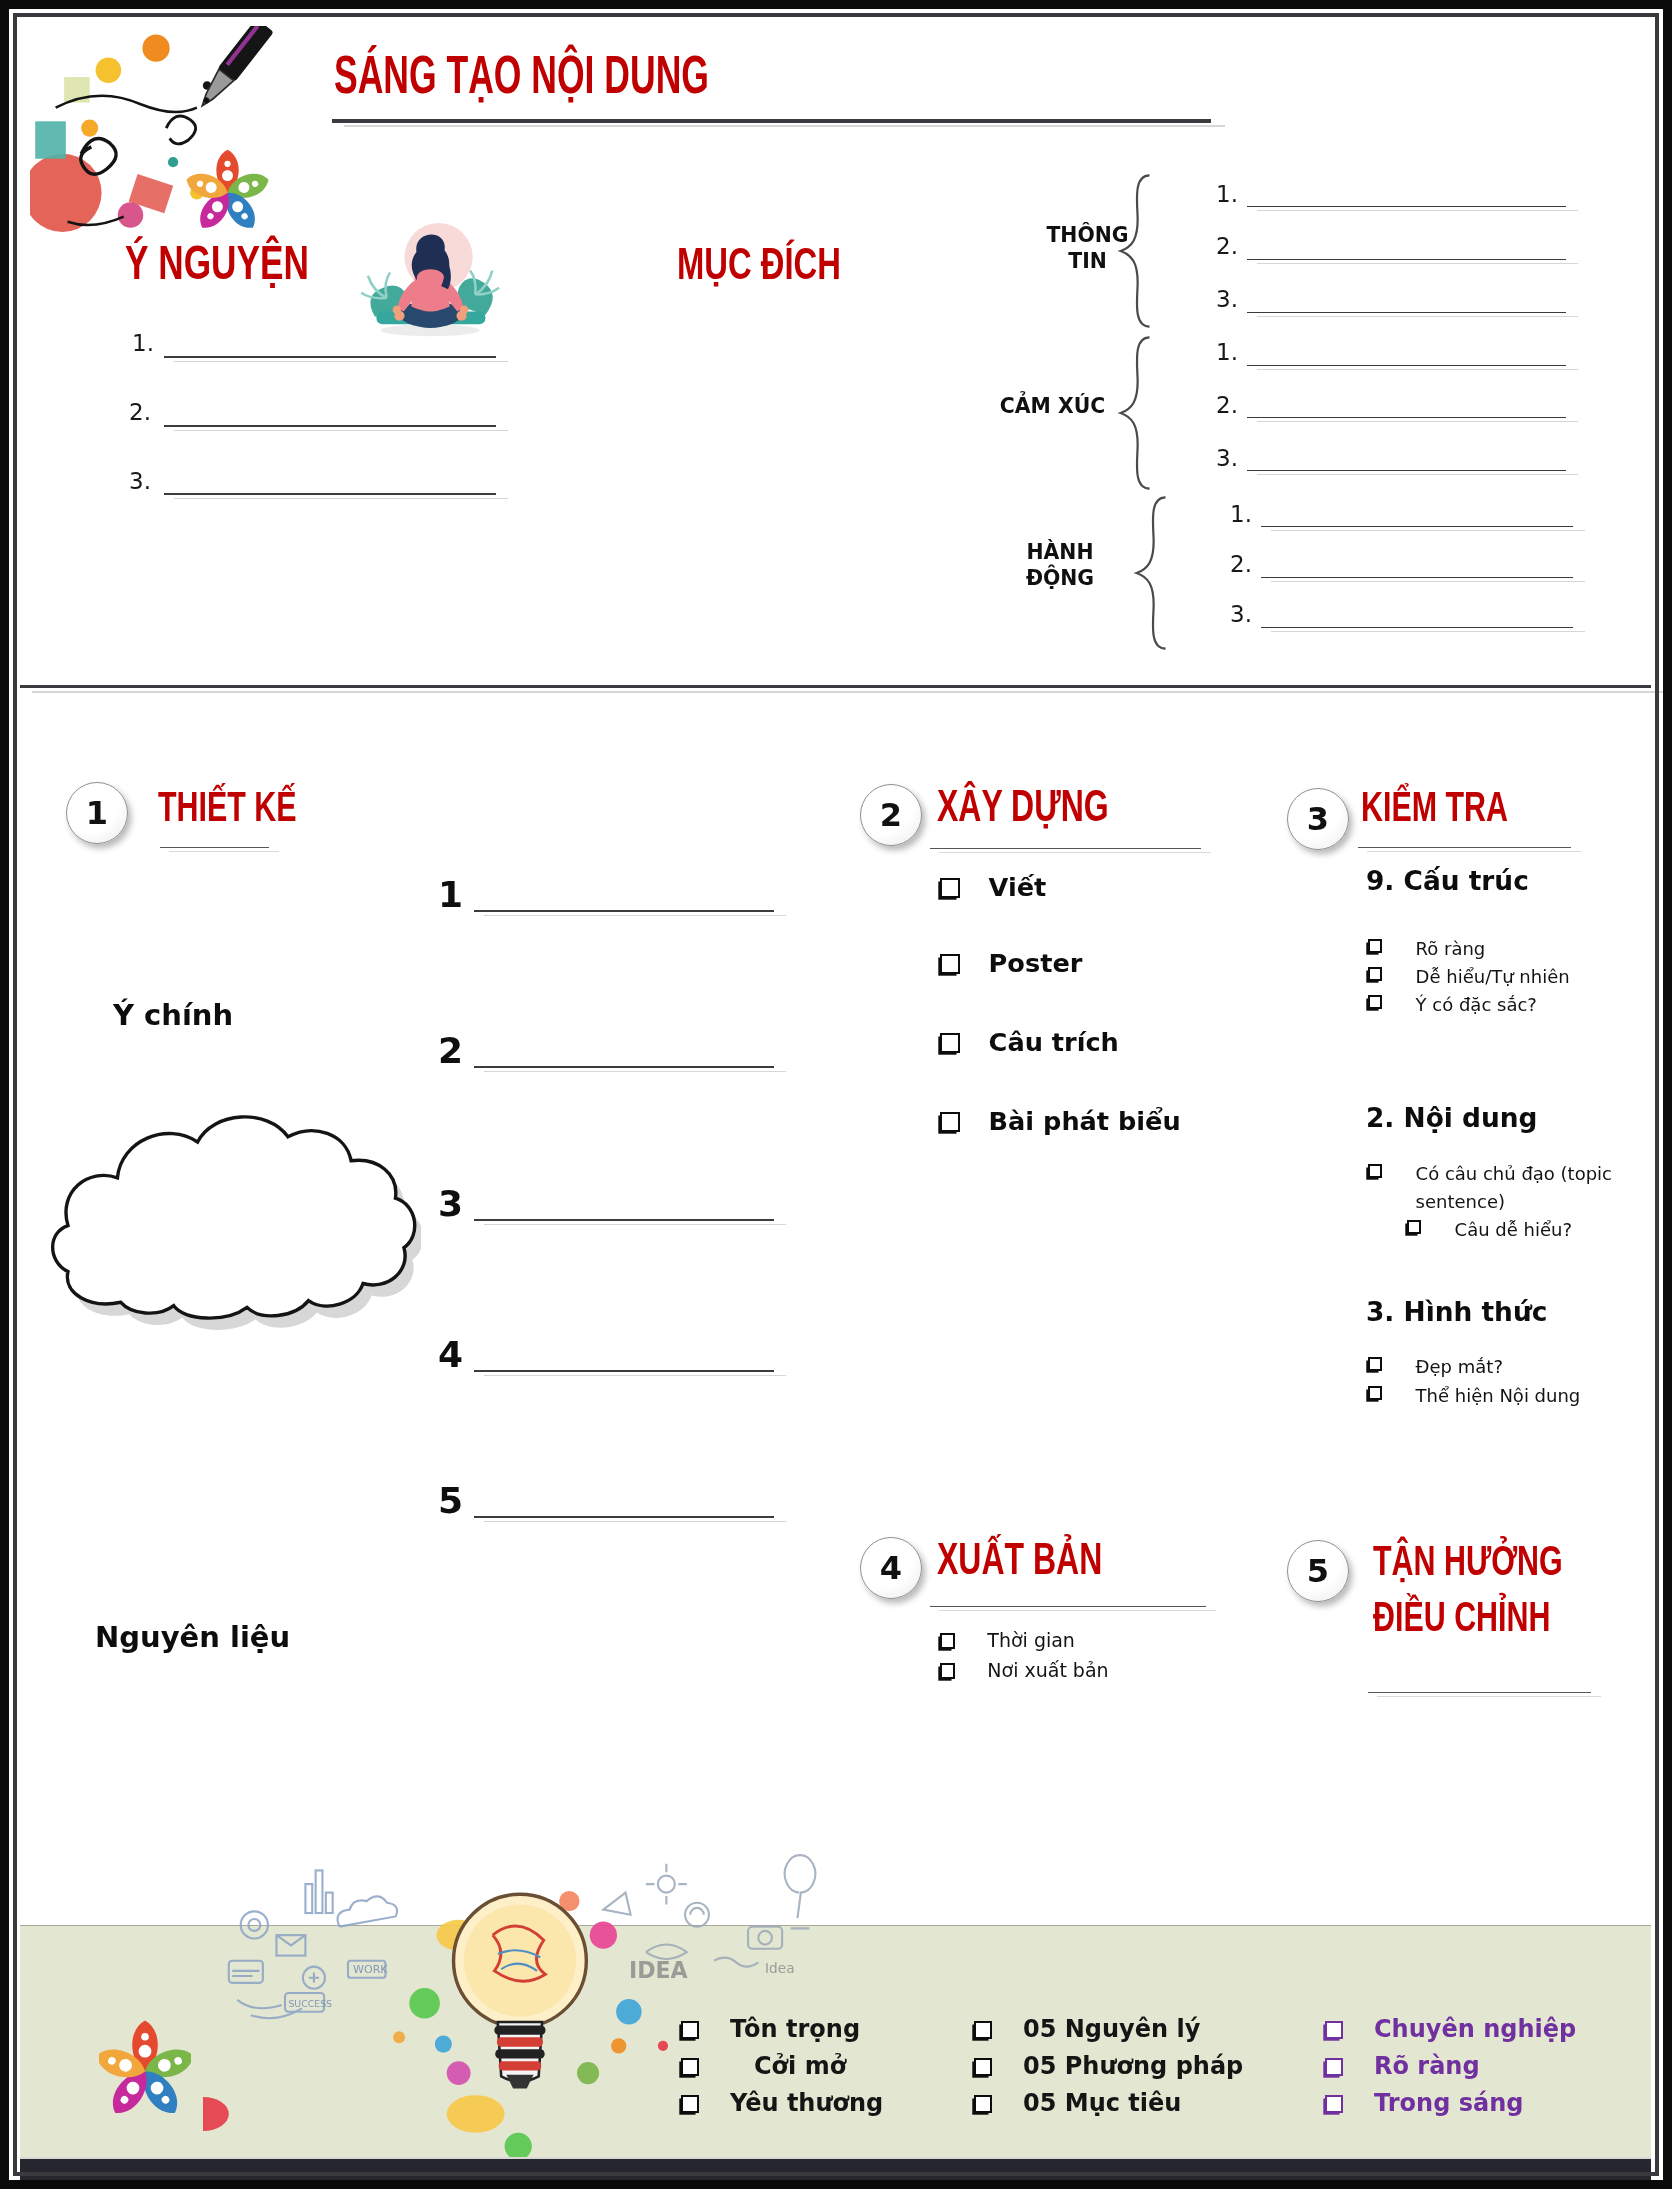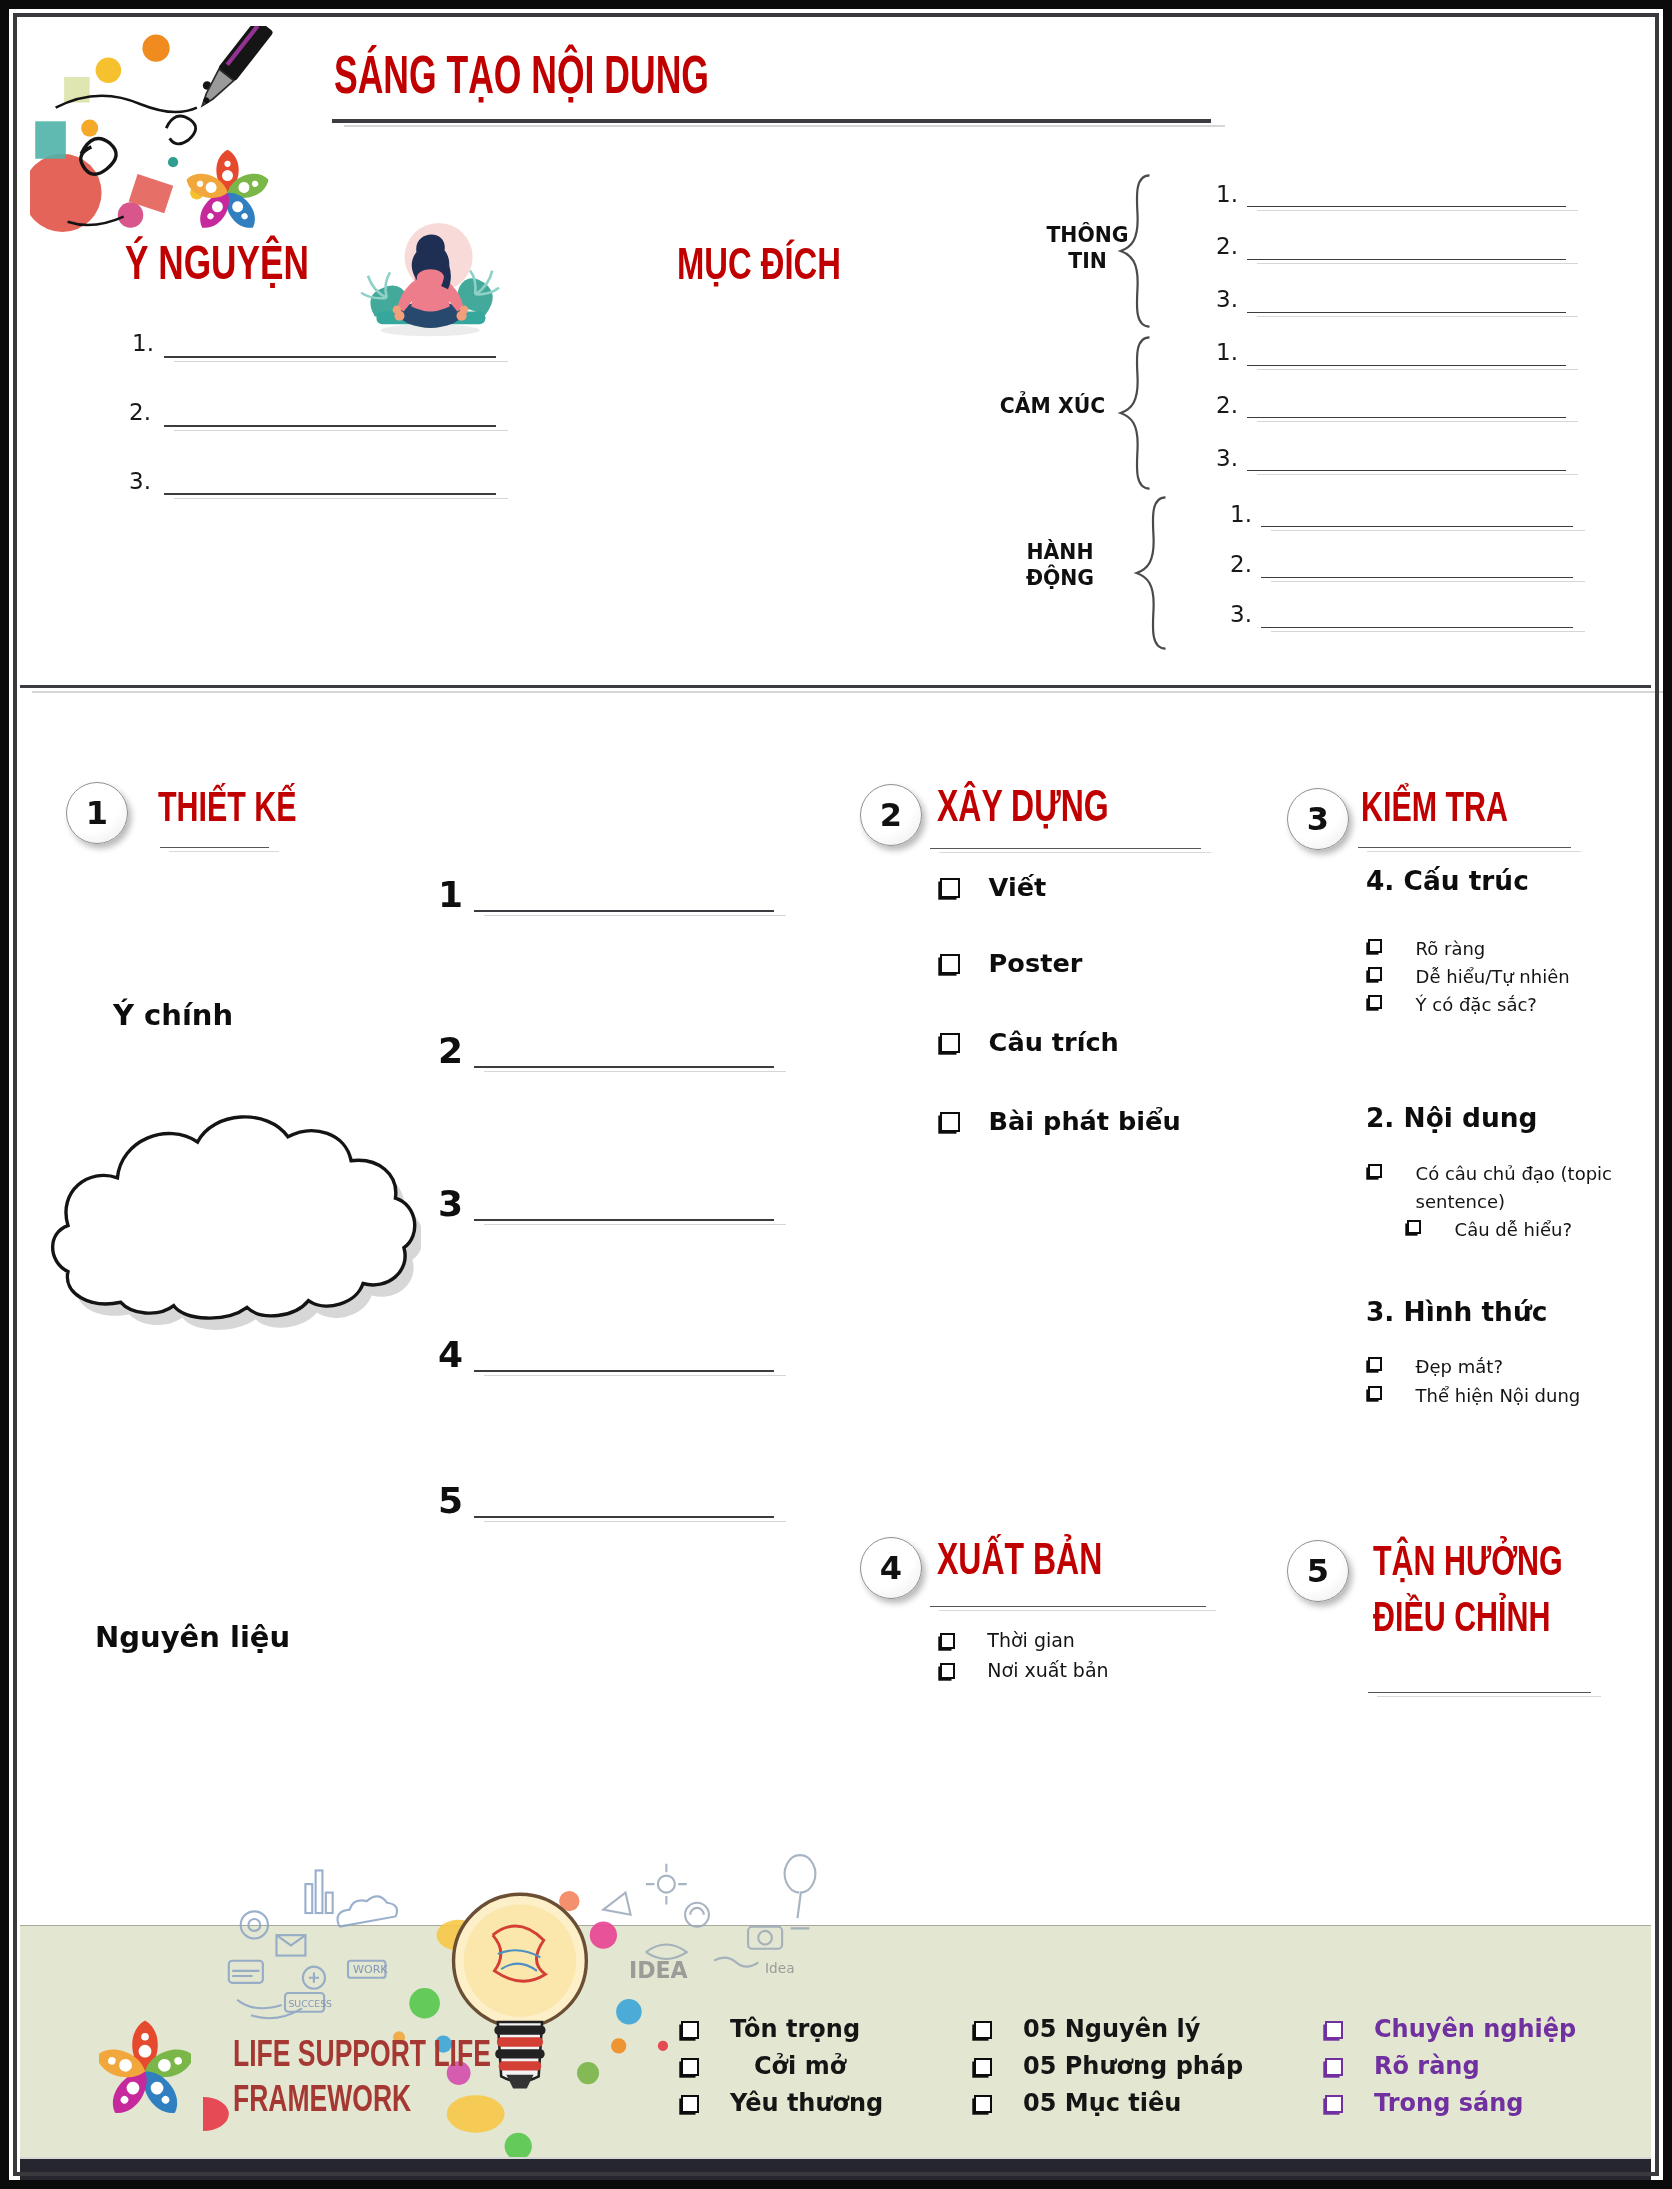--- a/index.html
+++ b/index.html
@@ -254,21 +254,21 @@
     <span class="cbx cbx-lg"></span>
     <span class="bl">Bài phát biểu</span>
   </div>
 
   <div class="step-circle" style="left:1287px;top:788px;">
     <span>3</span>
   </div>
   <div class="abs poster" style="left:1361px;top:785px;font-size:39px;transform:scale(.78,1.1);">KIỂM TRA</div>
   <div class="hrule" style="left:1358px;top:847px;width:213px;"></div>
 
-  <div class="subhead" style="left:1366px;top:865px;">4. Cấu trúc</div>
+  <div class="subhead" style="left:1366px;top:865px;">9. Cấu trúc</div>
   <div class="ci" style="left:1368px;top:935px;">
     <span class="cbx cbx-sm"></span>
     <span class="sl">Rõ ràng</span>
   </div>
   <div class="ci" style="left:1368px;top:963px;">
     <span class="cbx cbx-sm"></span>
     <span class="sl">Dễ hiểu/Tự nhiên</span>
   </div>
   <div class="ci" style="left:1368px;top:991px;">
     <span class="cbx cbx-sm"></span>
@@ -420,24 +420,20 @@
           </g>
         <g transform="rotate(288)">
             <path d="M0,0 C-18,-11 -22,-48 0,-60 C22,-48 18,-11 0,0 Z" fill="#f2a73d"></path>
             <circle cx="0" cy="-24" r="7.5" fill="#fff"></circle>
             <circle cx="0" cy="-41" r="4.5" fill="#fff"></circle>
           </g>
       </g>
     </svg>
   </div>
 
-  <div class="brand">
-    <div class="poster poster-line">LIFE SUPPORT LIFE</div>
-    <div class="poster poster-line">FRAMEWORK</div>
-  </div>
 
   <div class="ci" style="left:681px;top:2015px;z-index:3;">
     <span class="cbx cbx-ft"></span>
     <span class="fl">Tôn trọng</span>
   </div>
   <div class="ci" style="left:681px;top:2052px;z-index:3;gap:24px;">
     <span class="cbx cbx-ft"></span>
     <span class="fl">Cởi mở</span>
   </div>
   <div class="ci" style="left:681px;top:2089px;z-index:3;">

